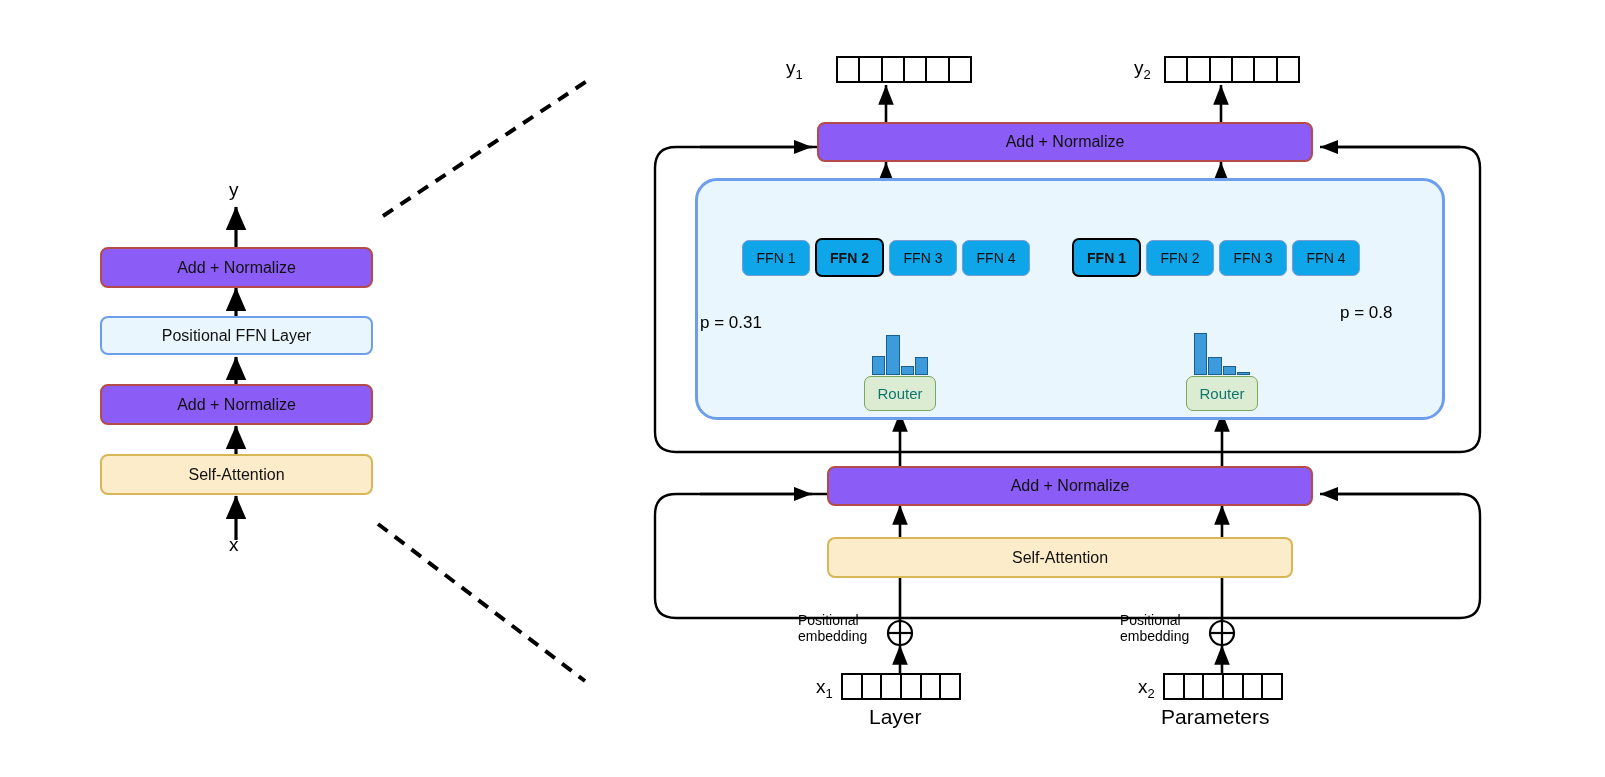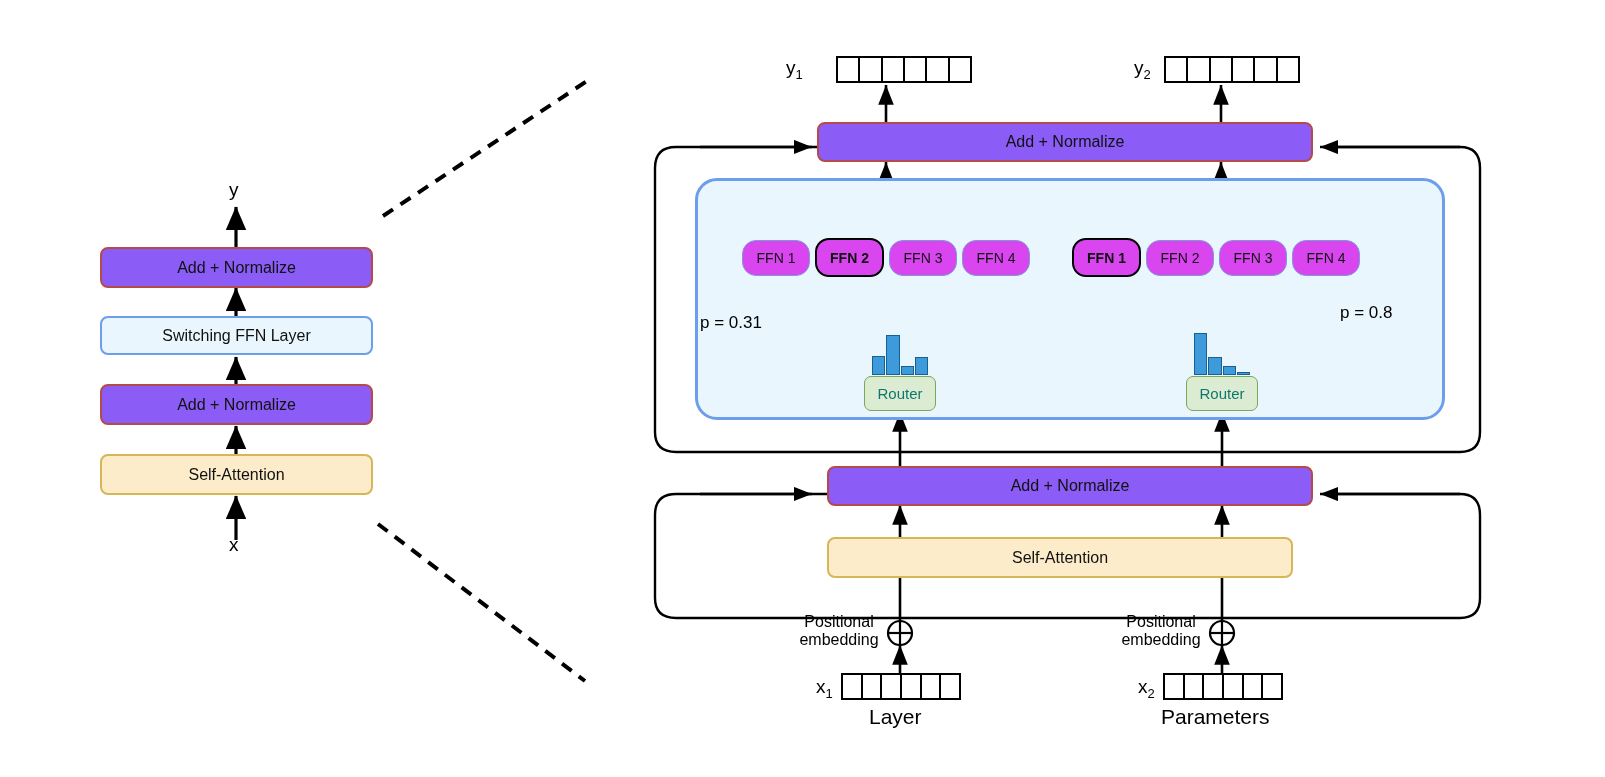--- a/index.html
+++ b/index.html
@@ -48,24 +48,24 @@
     background: #eaf6fd;
     border-color: #6d9eeb;
     color: #111111;
   }
   .box-yellow {
     background: #fcecc9;
     border-color: #d6b656;
     color: #111111;
   }
   .box-ffn {
-    background: #d946ef;
+    background: #0ea5e9;
     border-color: #7b9bd4;
     border-width: 1.6px;
-    border-radius: 14px;
+    border-radius: 7px;
     font-size: 14px;
     color: #111111;
   }
   .box-ffn.selected {
     border-color: #000000;
     border-width: 2.4px;
     font-weight: bold;
   }
   .box-router {
     background: #dcecd2;
@@ -84,22 +84,22 @@
   .tok-label {
     font-size: 19px;
   }
   .tok-label sub {
     font-size: 13px;
   }
   .p-label {
     font-size: 17px;
   }
   .pos-label {
-    font-size: 16px;
-    text-align: center;
+    font-size: 14px;
+    text-align: left;
     line-height: 1.12;
   }
   .word-label {
     font-size: 21px;
   }
   .axis-label {
     font-size: 19px;
   }
   .token-strip {
     position: absolute;
@@ -153,21 +153,21 @@
     <line x1="236" y1="248" x2="236" y2="207" stroke="#000" stroke-width="3.2" marker-end="url(#arrow)"></line>
 
     <line x1="383" y1="216" x2="590" y2="79" stroke="#000" stroke-width="4" stroke-dasharray="12,9" stroke-linecap="butt"></line>
     <line x1="378" y1="524" x2="585" y2="681" stroke="#000" stroke-width="4" stroke-dasharray="12,9" stroke-linecap="butt"></line>
   </svg>
 
   <div class="label axis-label" style="left:229px; top:179px;">y</div>
   <div class="label axis-label" style="left:229px; top:534px;">x</div>
 
   <div class="box box-red" style="left:100px; top:247px; width:273px; height:41px; font-size:16px;">Add + Normalize</div>
-  <div class="box box-blue" style="left:100px; top:316px; width:273px; height:39px; font-size:16px;">Switching FFN Layer</div>
+  <div class="box box-blue" style="left:100px; top:316px; width:273px; height:39px; font-size:16px;">Positional FFN Layer</div>
   <div class="box box-red" style="left:100px; top:384px; width:273px; height:41px; font-size:16px;">Add + Normalize</div>
   <div class="box box-yellow" style="left:100px; top:454px; width:273px; height:41px; font-size:16px;">Self-Attention</div>
 
   <svg class="layer">
 
     <path d="M 840 147 L 676 147 Q 655 147 655 168 L 655 432 Q 655 452 676 452 L 1460 452 Q 1480 452 1480 432 L 1480 168 Q 1480 147 1460 147 L 1330 147" fill="none" stroke="#000" stroke-width="2.4"></path>
 
     <line x1="700" y1="147" x2="812" y2="147" stroke="#000" stroke-width="2.4" marker-end="url(#arrowThin)"></line>
     <line x1="1460" y1="147" x2="1320" y2="147" stroke="#000" stroke-width="2.4" marker-end="url(#arrowThin)"></line>
 

